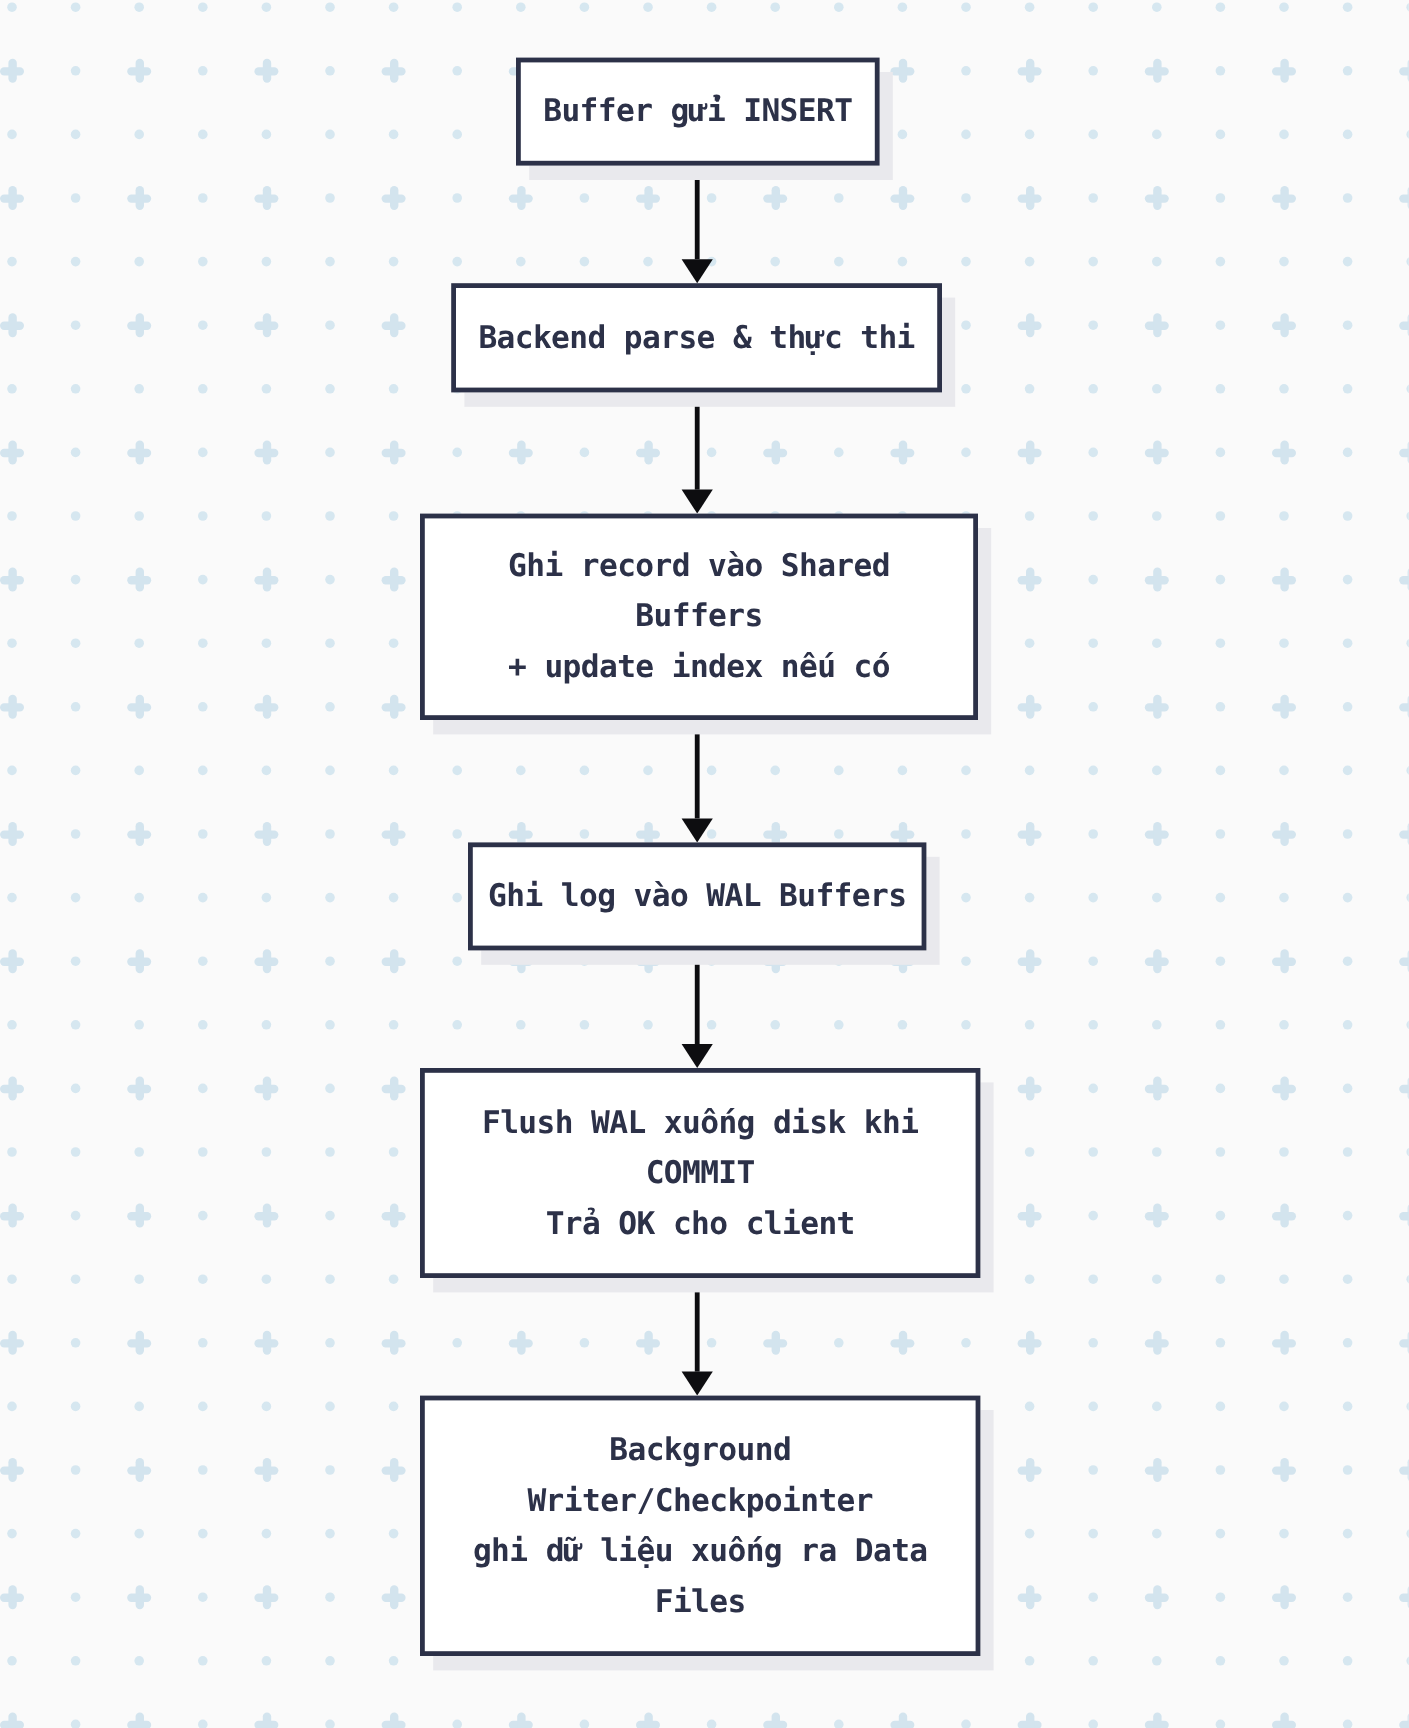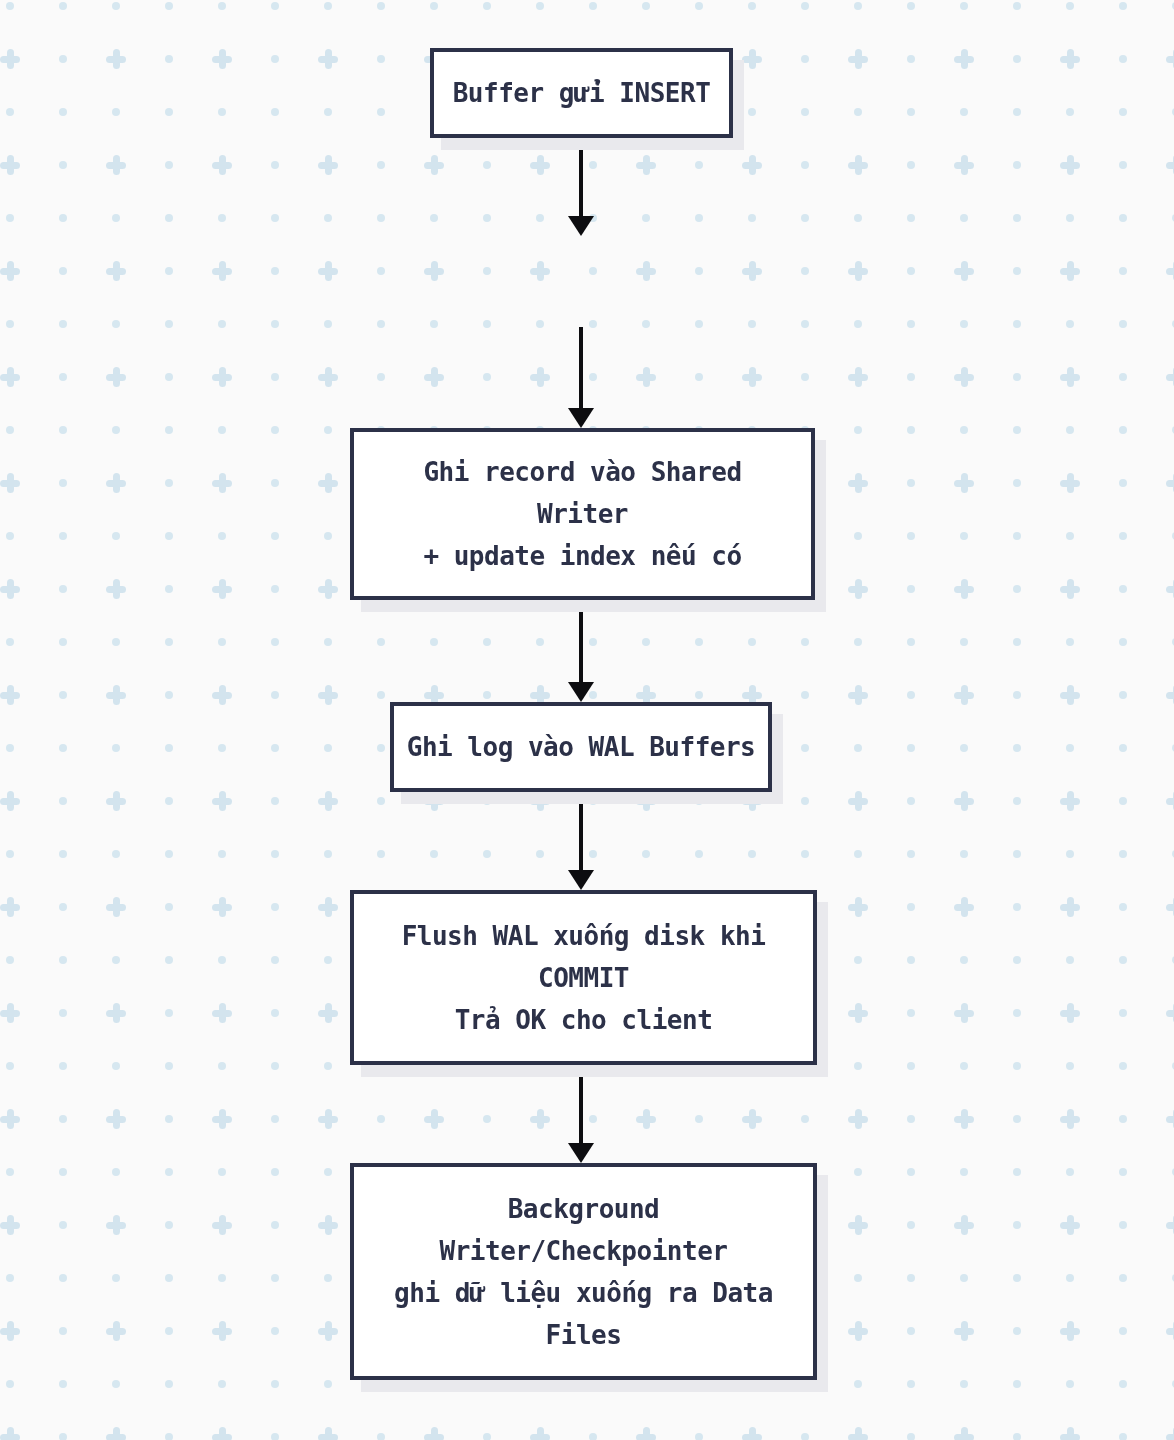--- a/index.html
+++ b/index.html
@@ -740,24 +740,27 @@
       <span class="grid-dot" style="left: 1013px; top: 1433px;"></span>
       <span class="grid-plus" style="left: 1060px; top: 1427px;"></span>
       <span class="grid-dot" style="left: 1119px; top: 1433px;"></span>
       <span class="grid-plus" style="left: 1166px; top: 1427px;"></span>
     </div>
 
   <div class="node" style="left:430px; top:48px; width:303px; height:90px;">
     <div class="node-label">Buffer gửi INSERT</div>
   </div>
 
+  <div class="node" style="left:376px; top:236px; width:409px; height:91px;">
+    <div class="node-label">Backend parse &amp; thực thi</div>
+  </div>
 
   <div class="node" style="left:350px; top:428px; width:465px; height:172px;">
     <div class="node-label">Ghi record vào Shared
-Writer
+Buffers
 + update index nếu có</div>
   </div>
 
   <div class="node" style="left:390px; top:702px; width:382px; height:90px;">
     <div class="node-label">Ghi log vào WAL Buffers</div>
   </div>
 
   <div class="node" style="left:350px; top:890px; width:467px; height:175px;">
     <div class="node-label">Flush WAL xuống disk khi
 COMMIT

